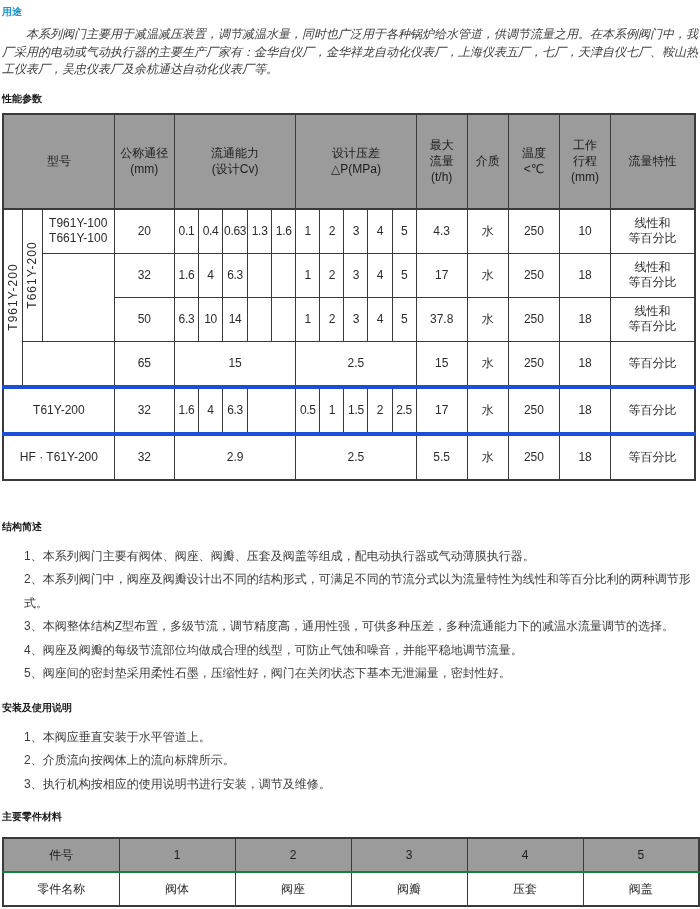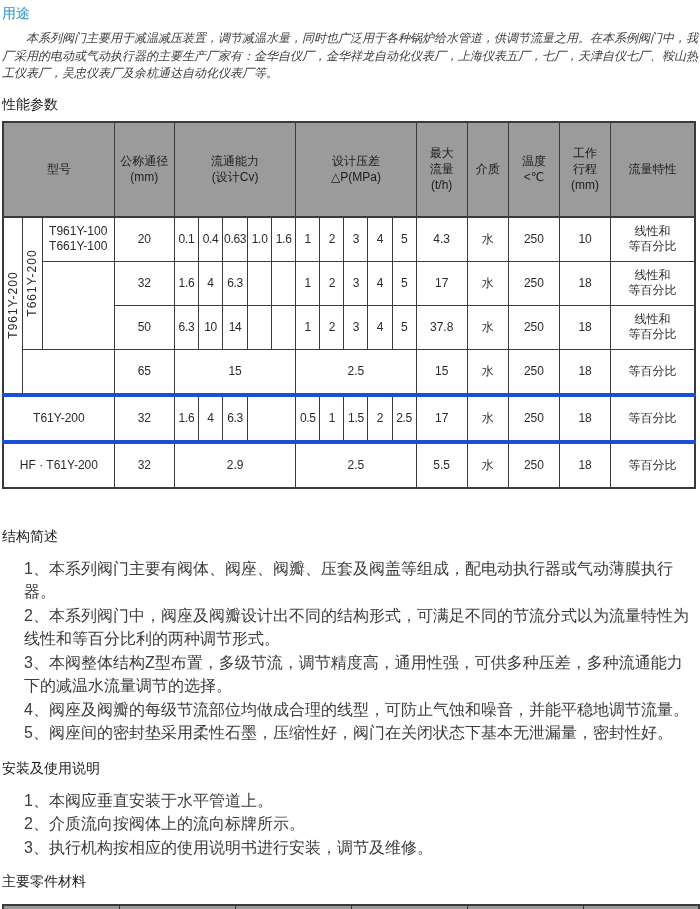--- a/index.html
+++ b/index.html
@@ -1,38 +1,38 @@
 <!DOCTYPE html>
 <html><head>
 <meta charset="utf-8">
 <style>
   html,body{margin:0;padding:0;background:#fff;}
   body{width:700px;height:909px;font-family:"Liberation Sans","DejaVu Sans",sans-serif;color:#333;overflow:hidden;}
   .page{width:696px;padding:0 2px;}
 
-  .sec-title{font-size:14px;font-weight:normal;color:#1a1a1a;margin:0;}
+  .sec-title{font-size:10px;font-weight:bold;color:#1a1a1a;margin:0;}
   .usage-title{color:#2093c6;margin:5px 0 7px 0;}
   .usage-para{font-size:12px;line-height:17.5px;color:#3c3c3c;text-indent:2em;text-align:justify;margin:0 0 13px 0;font-style:italic;}
   .perf-title{margin:0 0 7px 0;}
 
   table{border-collapse:collapse;table-layout:fixed;}
   .perf{width:694px;border:2px solid #3a3a3a;}
   .perf th,.perf td{border:1px solid #3a3a3a;text-align:center;vertical-align:middle;padding:0;overflow:hidden;}
   .perf thead th{background:#9b9b9b;color:#1c1c1c;font-weight:normal;font-size:12px;height:93px;line-height:16px;}
   .perf tbody td{font-size:12px;height:43px;color:#2b2b2b;line-height:15px;}
   .perf thead th{border-bottom:2px solid #3a3a3a;}
   .perf .n{font-size:12px;letter-spacing:-0.3px;}
   .pre{white-space:pre-line;}
   .thick-top td{border-top:4px solid #1d4ed8;}
   .vcell{position:relative;}
   .vtext{position:absolute;left:50%;top:50%;transform:translate(-50%,-50%) rotate(-90deg);white-space:nowrap;font-size:12px;letter-spacing:1px;color:#2b2b2b;}
 
   .structure-title{margin:39px 0 11px 0;}
   .note-list{list-style:none;margin:0 0 0 0;padding:0 0 0 22px;}
-  .note-list li{font-size:16px;line-height:23.5px;color:#3c3c3c;}
+  .note-list li{font-size:12px;line-height:23.5px;color:#3c3c3c;}
   .install-title{margin:15px 0 11px 0;}
   .materials-title{margin:14px 0 13px 0;}
 
   .mat{width:696px;border:2px solid #3a3a3a;}
   .mat th,.mat td{border:1px solid #3a3a3a;text-align:center;vertical-align:middle;font-size:12px;height:32px;padding:0;}
   .mat thead th{background:#9b9b9b;color:#1c1c1c;font-weight:normal;border-bottom:2px solid #15803d;}
   .mat tbody td{color:#2b2b2b;}
 </style>
 </head>
 <body>
@@ -94,21 +94,21 @@
           </td>
         <td rowspan="3" class="vcell">
             <span class="vtext">T661Y-200</span>
           </td>
         <td class="pre">T961Y-100
 T661Y-100</td>
         <td>20</td>
         <td class="n">0.1</td>
         <td class="n">0.4</td>
         <td class="n">0.63</td>
-        <td class="n">1.0</td>
+        <td class="n">1.3</td>
         <td class="n">1.6</td>
         <td class="n">1</td>
         <td class="n">2</td>
         <td class="n">3</td>
         <td class="n">4</td>
         <td class="n">5</td>
         <td>4.3</td>
         <td>水</td>
         <td>250</td>
         <td>10</td>

